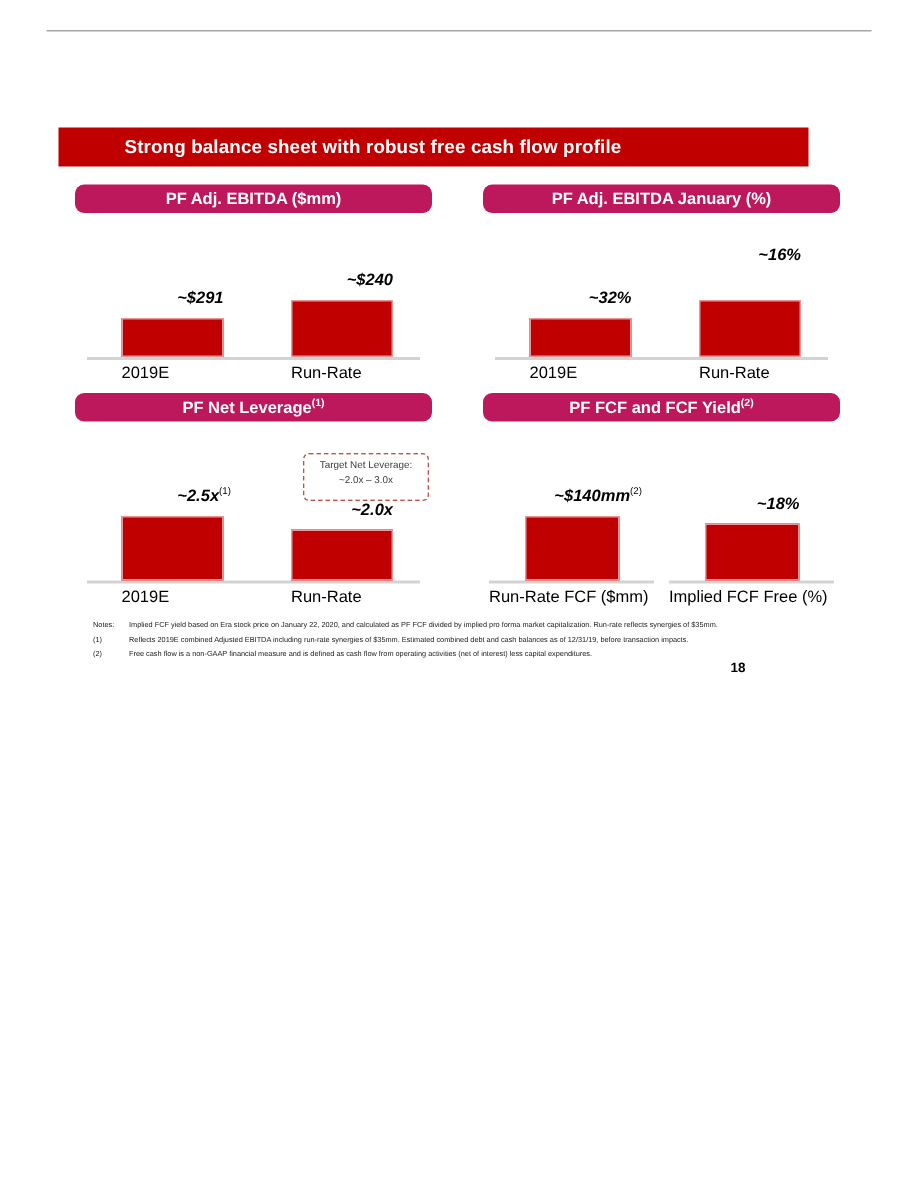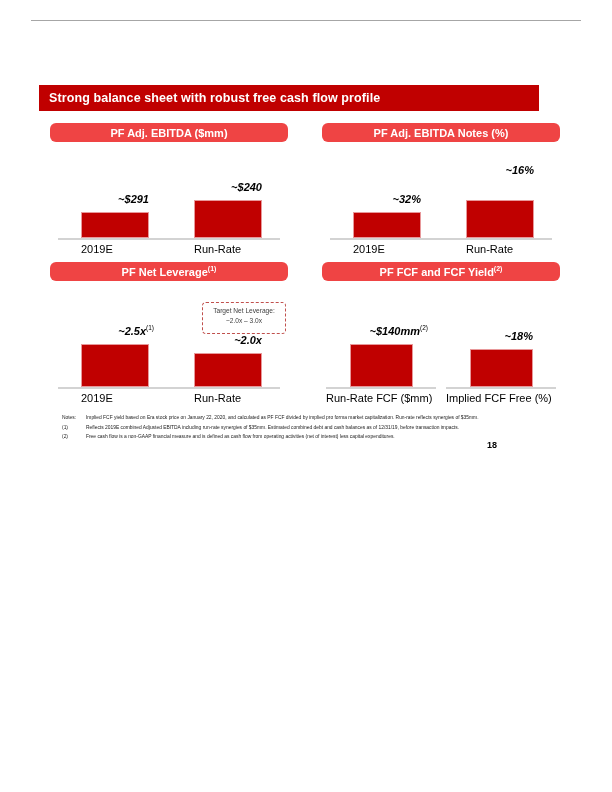--- a/index.html
+++ b/index.html
@@ -36,28 +36,29 @@
     background: #c00000;
     display: flex;
     align-items: center;
   }
   .title-banner-text {
     color: #ffffff;
     font-size: 12.5px;
     font-weight: bold;
     padding-left: 10px;
     letter-spacing: .1px;
+    margin-left: 34px;
   }
 
   
   .panel {
     position: absolute;
   }
   .panel-head {
-    background: #ef4444;
+    background: #be185d;
     border-radius: 6px;
     height: 19px;
     display: flex;
     align-items: center;
     justify-content: center;
     color: #ffffff;
     font-size: 11px;
     font-weight: bold;
   }
   .panel-head sup {
@@ -182,21 +183,21 @@
     <div class="bar" style="left:144px; top:58px; width:68px; height:38px;"></div>
     <div class="bar-label" style="left:144px; top:39px; width:68px;">
       <span>~$240</span>
     </div>
     <div class="cat-label" style="left:144px; top:101px; width:68px;">Run-Rate</div>
   </div>
 </div>
 
 <div class="panel" style="left:322px; top:123px; width:238px;">
   <div class="panel-head">
-    <span>PF Adj. EBITDA Notes (%)</span>
+    <span>PF Adj. EBITDA January (%)</span>
   </div>
   <div class="plot" style="height:110px;">
     <div class="axis-line" style="left:8px; top:96px; width:222px;"></div>
 
     <div class="bar" style="left:31px; top:70px; width:68px; height:26px;"></div>
     <div class="bar-label" style="left:31px; top:51px; width:68px;">
       <span>~32%</span>
     </div>
     <div class="cat-label" style="left:31px; top:101px; width:68px;">2019E</div>
 

